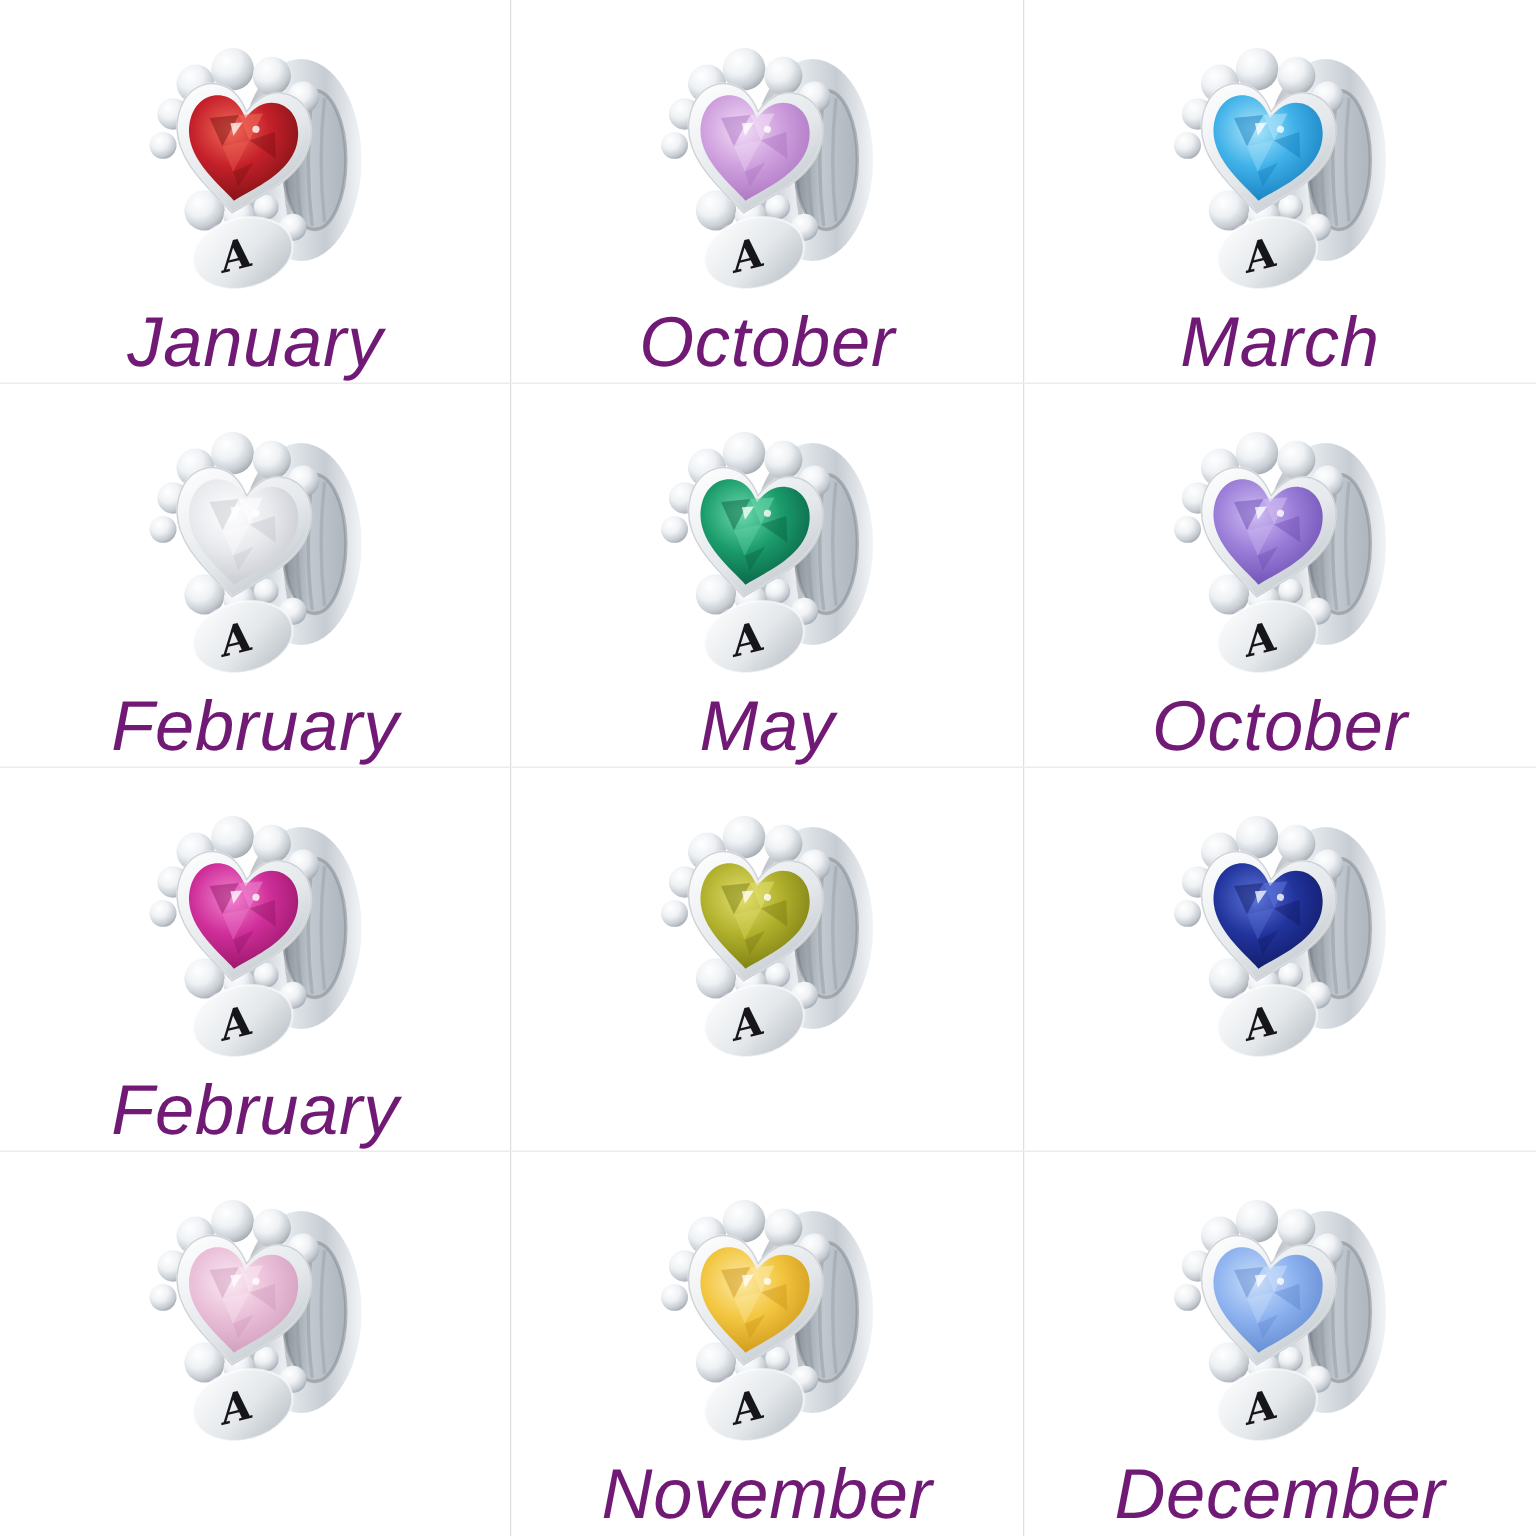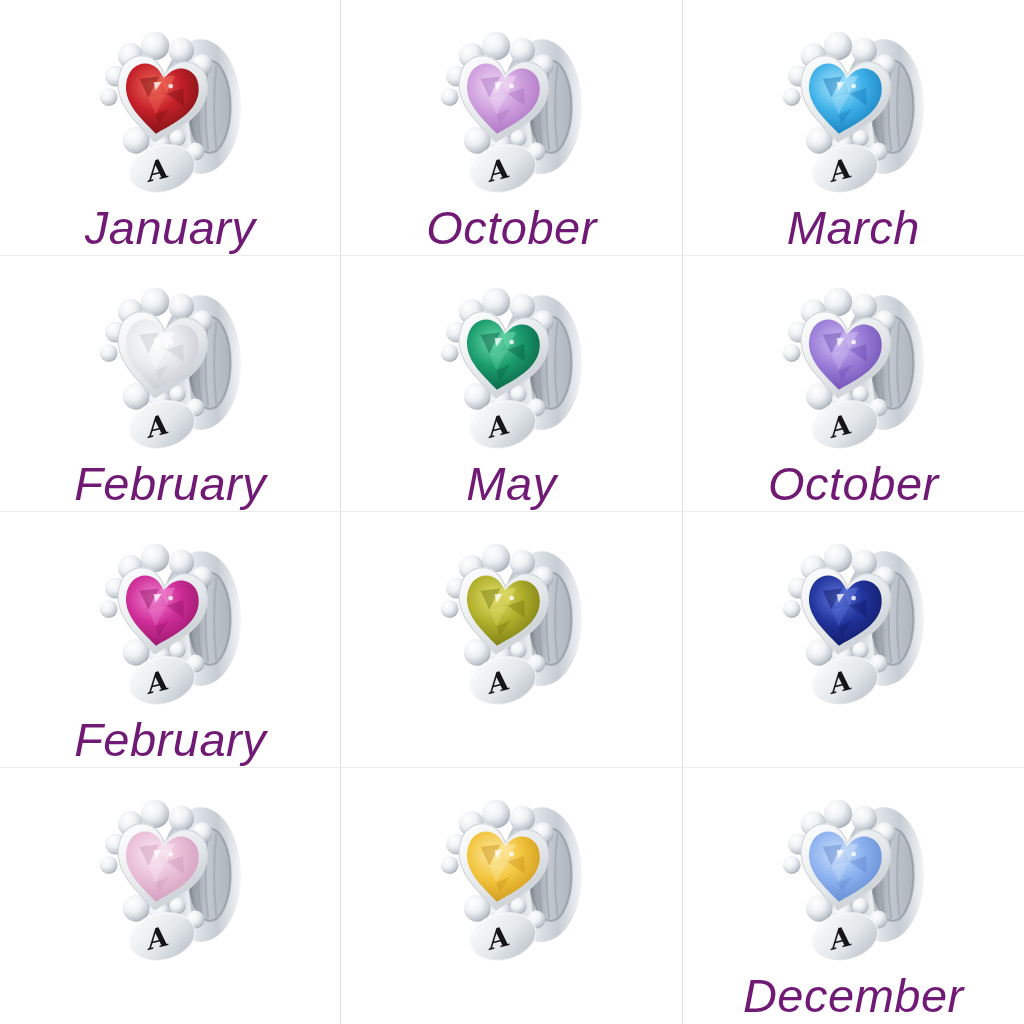--- a/index.html
+++ b/index.html
@@ -906,20 +906,21 @@
       <polygon points="-4,22 12,12 2,34" fill="#c78f13" opacity="0.35"></polygon>
       <polygon points="-12,-18 -2,-20 -8,-8" fill="#ffffff" opacity="0.75"></polygon>
       <circle cx="10" cy="-16" r="3" fill="#ffffff" opacity="0.8"></circle>
     </g>
     <g transform="scale(1.30)">
                 <path d="M0,46 C-14,34 -46,16 -46,-12 C-46,-38 -24,-46 -10,-36 C-4,-31.5 0,-24 0,-24 C0,-24 4,-31.5 10,-36 C24,-46 46,-38 46,-12 C46,16 14,34 0,46 Z" fill="none" stroke="#ffffff" stroke-width="1.6" opacity="0.5"></path>
               </g>
   </g>
 </svg>
         </div>
+    <figcaption class="label">November</figcaption>
   </figure>
 
   <figure class="cell">
     <div class="charm">
 <svg viewBox="0 0 230 235" width="172" height="176" xmlns="http://www.w3.org/2000/svg" aria-hidden="true">
   <defs>
     <radialGradient id="ball11" cx="35%" cy="30%" r="78%">
       <stop offset="0%" stop-color="#ffffff"></stop>
       <stop offset="45%" stop-color="#eef1f4"></stop>
       <stop offset="78%" stop-color="#c6ccd2"></stop>

